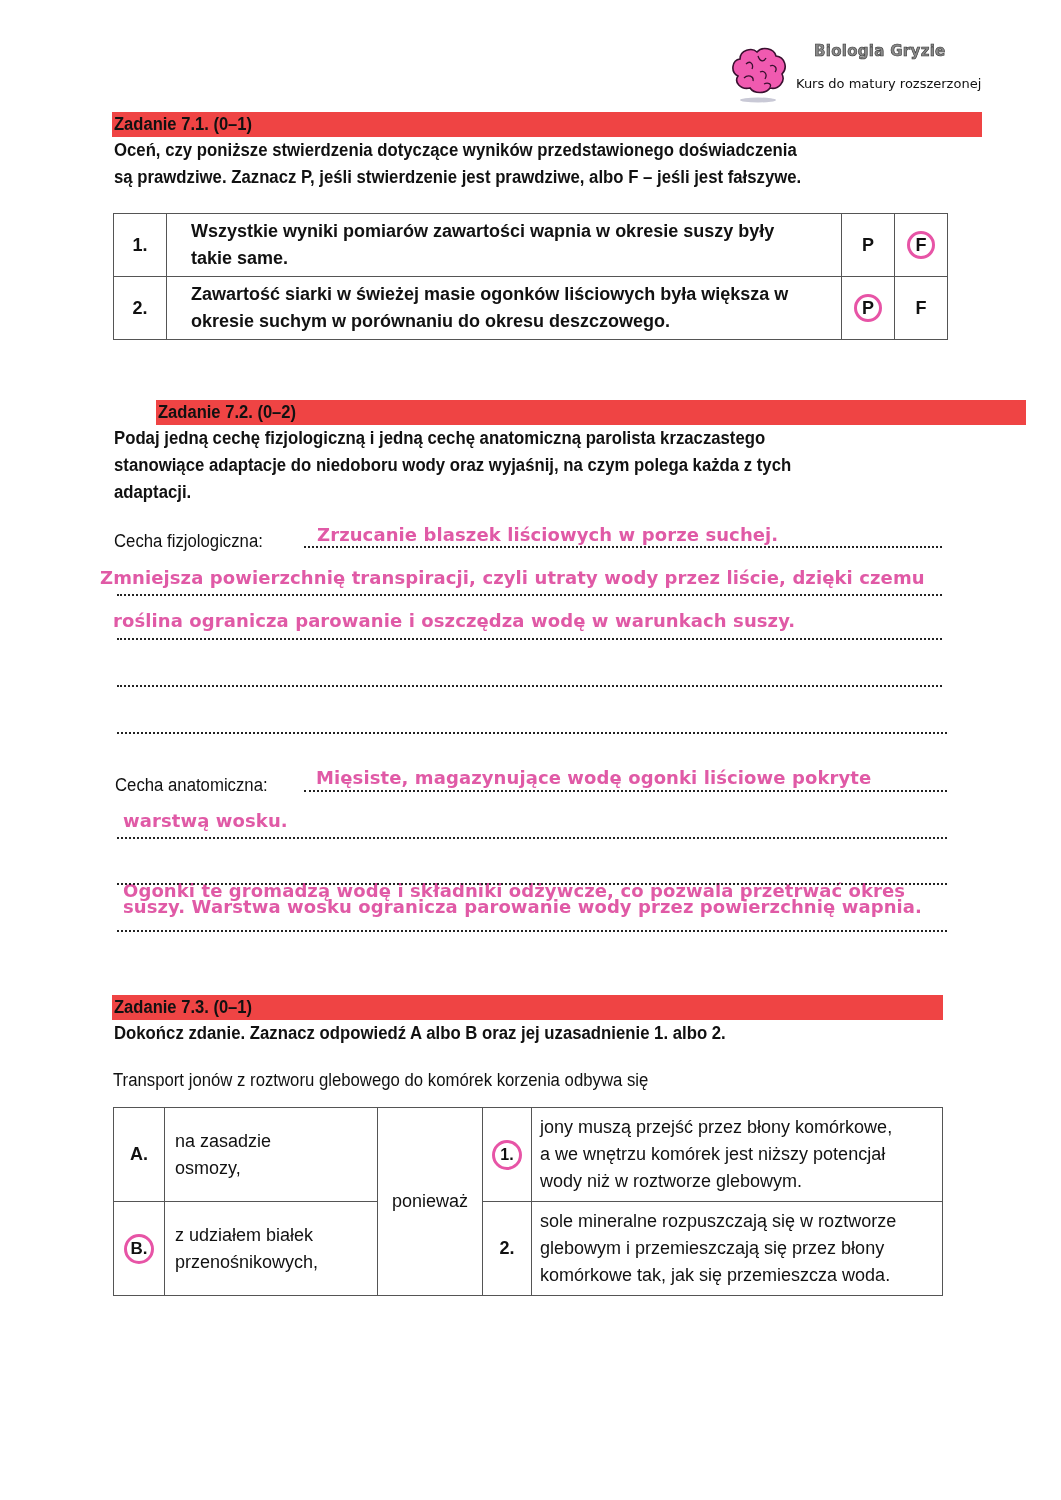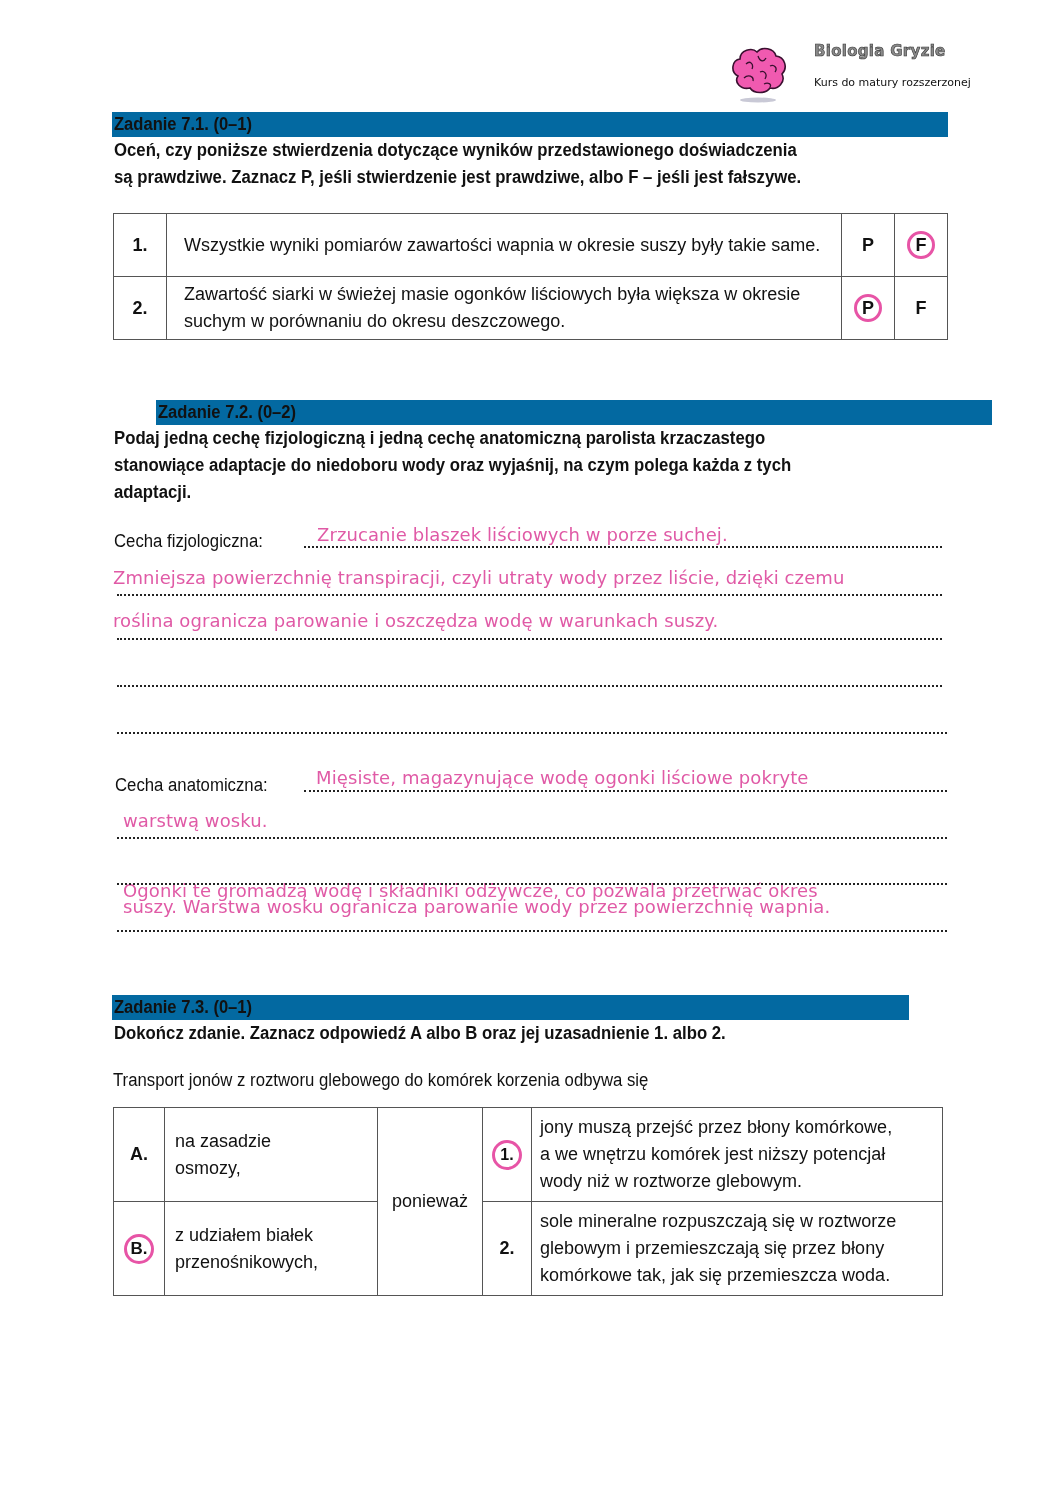--- a/index.html
+++ b/index.html
@@ -6,44 +6,44 @@
   body { width: 1061px; height: 1500px; position: relative; overflow: hidden;
          font-family: "Liberation Sans", sans-serif; color: #111; }
   .abs { position: absolute; }
 
   
   .brand { left: 728px; top: 38px; width: 330px; height: 70px; }
   .brain { position: absolute; left: 0; top: 4px; width: 62px; height: 62px; }
   .brand-title { position: absolute; left: 86px; top: 4px; font-family: "DejaVu Sans", sans-serif;
                  font-weight: bold; font-size: 15px; color: #555; letter-spacing: 0.3px;
                  -webkit-text-stroke: 0.6px #333; color: #8a8a8a; }
-  .brand-sub { position: absolute; left: 86px; top: 38px; font-family: "DejaVu Sans", sans-serif;
-               font-size: 11px; color: #111; }
+  .brand-sub { position: absolute; left: 68px; top: 38px; font-family: "DejaVu Sans", sans-serif;
+               font-size: 13px; color: #111; }
 
   
-  .task-bar { left: 112px; width: 836px; height: 25px; background: #0369a1; }
+  .task-bar { left: 112px; width: 836px; height: 25px; background: #ef4444; padding-left: 34px; }
   .task-bar span { position: absolute; left: 2px; top: 2px; font-weight: bold; font-size: 18px;
                    color: #111; transform: scaleX(0.92); transform-origin: left; }
   .instr { left: 114px; font-weight: bold; font-size: 18px; line-height: 27px; width: 850px;
            transform: scaleX(0.93); transform-origin: left; white-space: nowrap; }
 
   
   table { border-collapse: collapse; position: absolute; }
   td { border: 1.5px solid #555; font-size: 18px; vertical-align: middle; padding: 0; }
   .t1 { left: 113px; top: 213px; width: 835px; }
   .t1 td.num { width: 52px; text-align: center; font-weight: bold; }
-  .t1 td.txt { padding: 4px 17px; line-height: 27px; }
+  .t1 td.txt { padding: 4px 24px; line-height: 27px; font-weight: bold; }
   .t1 td.pf { width: 52px; text-align: center; font-weight: bold; }
   .t1 tr { height: 63px; }
 
   .circ { display: inline-block; width: 28px; height: 28px; line-height: 28px; border: 3px solid #e754a6;
           border-radius: 50%; text-align: center; box-sizing: border-box; line-height: 22px; }
 
   .label { font-size: 18px; color: #111; }
-  .ans { font-family: "DejaVu Sans", sans-serif; color: #e05aa6; font-size: 18px; font-weight: normal;
+  .ans { font-family: "DejaVu Sans", sans-serif; color: #e05aa6; font-size: 18px; font-weight: bold;
          white-space: nowrap; letter-spacing: 0.1px; }
   .dots { height: 0; border-bottom: 2px dotted #222; }
 
   .t3 { left: 113px; top: 1107px; width: 830px; }
   .t3 td { line-height: 27px; }
   .t3 .let { width: 50px; text-align: center; font-weight: bold; }
   .t3 .opt { width: 192px; padding: 0 10px; }
   .t3 .mid { width: 104px; text-align: center; }
   .t3 .n { width: 48px; text-align: center; font-weight: bold; }
   .t3 .r { padding: 3px 8px; }
@@ -93,21 +93,21 @@
 <div class="abs instr" style="top:425px;">
   <div>Podaj jedną cechę fizjologiczną i jedną cechę anatomiczną parolista krzaczastego</div>
   <div>stanowiące adaptacje do niedoboru wody oraz wyjaśnij, na czym polega każda z tych</div>
   <div>adaptacji.</div>
 </div>
 
 <div class="abs label" style="left:114px; top:531px; transform:scaleX(0.93); transform-origin:left;">Cecha fizjologiczna:</div>
 <div class="abs dots" style="left:304px; top:546px; width:638px;"></div>
 <div class="abs ans" style="left:317px; top:524px;">Zrzucanie blaszek liściowych w porze suchej.</div>
 
-<div class="abs ans" style="left:113px; top:567px;">Zmniejsza powierzchnię transpiracji, czyli utraty wody przez liście, dzięki czemu</div>
+<div class="abs ans" style="left:100px; top:567px;">Zmniejsza powierzchnię transpiracji, czyli utraty wody przez liście, dzięki czemu</div>
 <div class="abs dots" style="left:117px; top:594px; width:825px;"></div>
 
 <div class="abs ans" style="left:113px; top:610px;">roślina ogranicza parowanie i oszczędza wodę w warunkach suszy.</div>
 <div class="abs dots" style="left:117px; top:638px; width:825px;"></div>
 
 <div class="abs dots" style="left:117px; top:685px; width:825px;"></div>
 <div class="abs dots" style="left:117px; top:732px; width:830px;"></div>
 
 <div class="abs label" style="left:115px; top:775px; transform:scaleX(0.93); transform-origin:left;">Cecha anatomiczna:</div>
 <div class="abs dots" style="left:304px; top:790px; width:643px;"></div>

